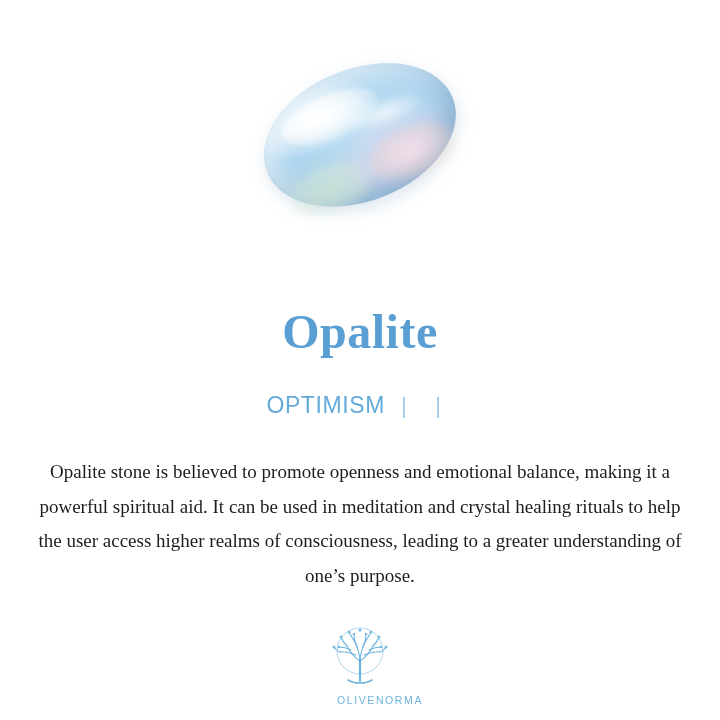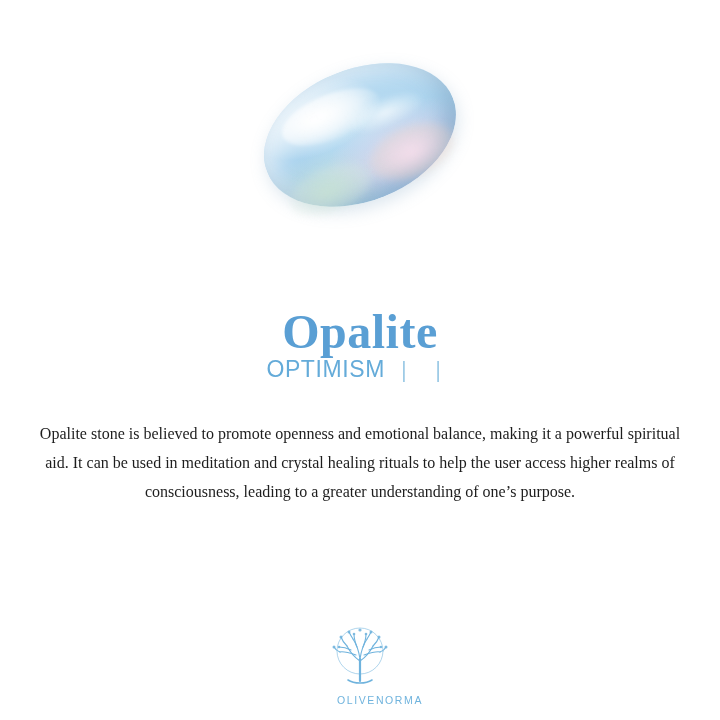--- a/index.html
+++ b/index.html
@@ -103,41 +103,42 @@
     margin: 38px 0 0 0;
     line-height: 1;
   }
 
   
   .keywords {
     display: flex;
     align-items: center;
     justify-content: center;
     gap: 0;
+    margin-top: 36px;
     font-family: "Liberation Sans", sans-serif;
     font-size: 23px;
     color: #64abd9;
     letter-spacing: 0.6px;
   }
   .keyword {
     padding: 0 2px;
   }
   .kw-sep {
     color: #9ecbe6;
     padding: 0 14px;
     font-size: 22px;
   }
 
   
   .description {
     width: 660px;
     margin-top: 36px;
     text-align: center;
     font-family: "Liberation Serif", serif;
-    font-size: 16px;
+    font-size: 19px;
     line-height: 1.82;
     color: #1d1d1d;
   }
 
   
   .logo-area {
     position: absolute;
     left: 0;
     right: 0;
     bottom: 14px;

